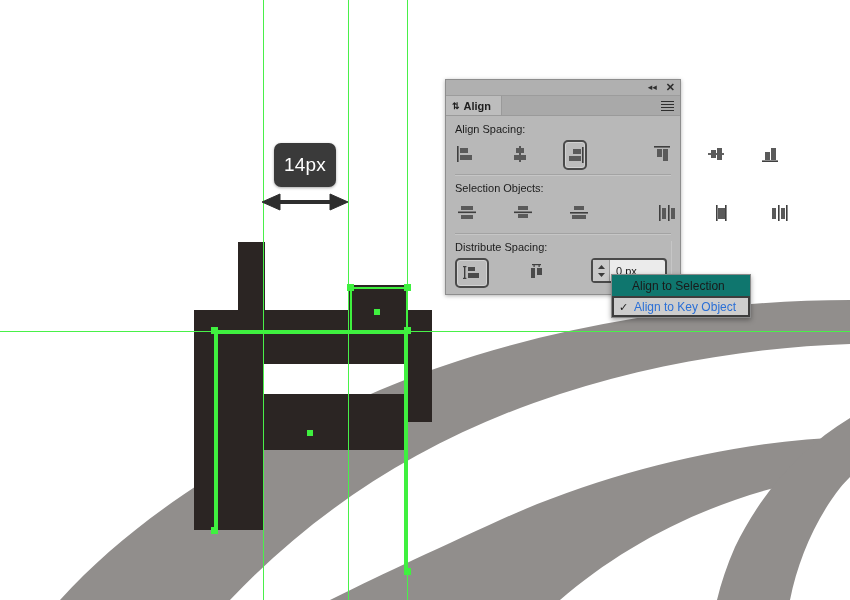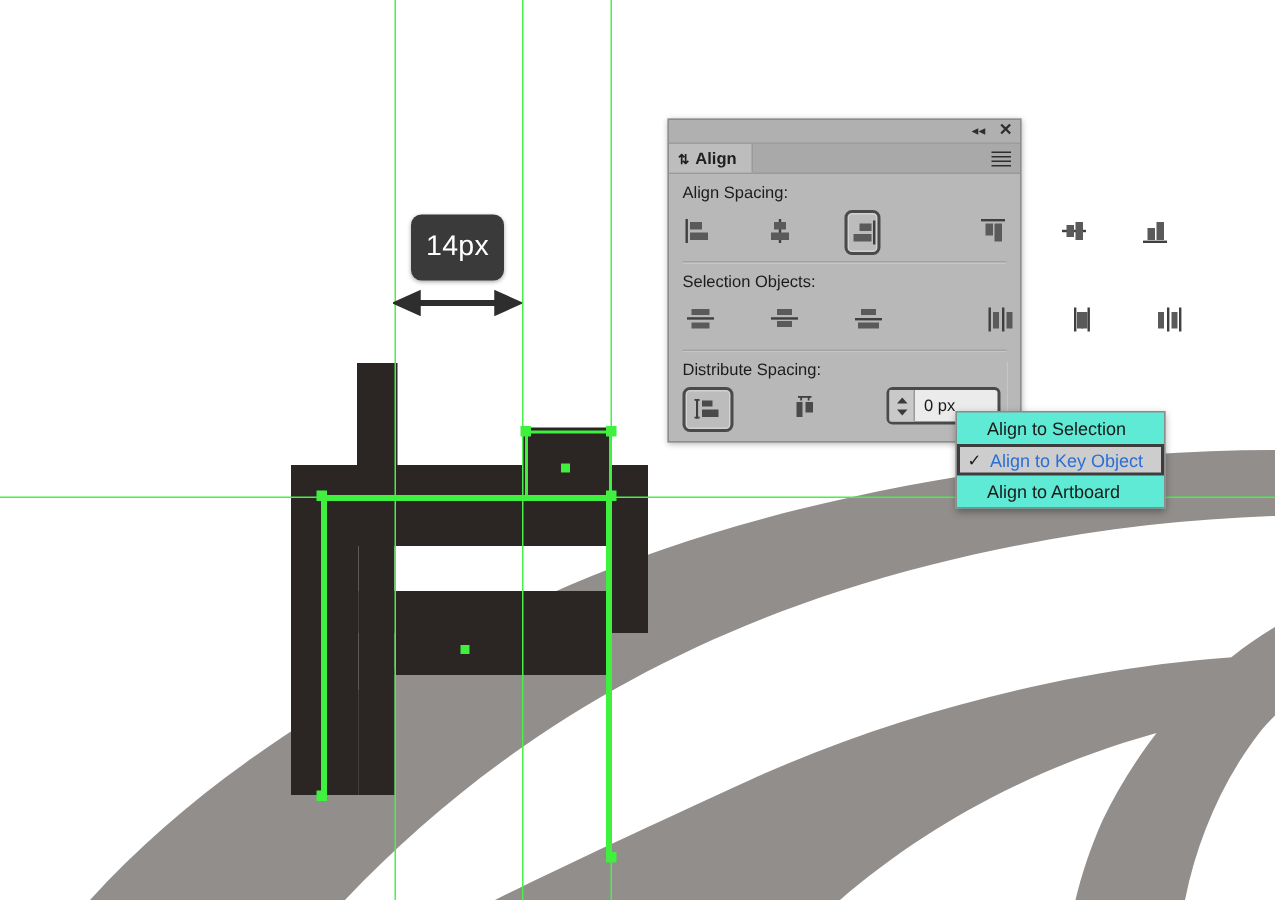--- a/index.html
+++ b/index.html
@@ -134,23 +134,23 @@
   .alignto-btn {
     width: 36px; height: 22px;
     background: #b4b4b4; border: 1px solid #9a9a9a;
     display: flex; align-items: center; justify-content: center; gap: 1px;
     cursor: pointer;
   }
 
   
   #align-menu {
     position: absolute;
-    left: 637px; top: 274px;
+    left: 611px; top: 274px;
     width: 138px;
-    background: #5eead4;
+    background: #0f766e;
     border: 1px solid #8a8a8a;
     box-shadow: 0 2px 5px rgba(0,0,0,.35);
     font-size: 12px;
     color: #1a1a1a;
   }
   .menu-item {
     height: 21px;
     display: flex; align-items: center;
     padding-left: 20px;
     position: relative;
@@ -399,18 +399,15 @@
   </div>
 
   <div id="align-menu">
     <div class="menu-item">
       <span>Align to Selection</span>
     </div>
     <div class="menu-item checked">
       <span class="menu-check">✓</span>
       <span>Align to Key Object</span>
     </div>
-    <div class="menu-item">
-      <span>Align to Artboard</span>
-    </div>
   </div>
 
 </div>
 
 </body></html>

